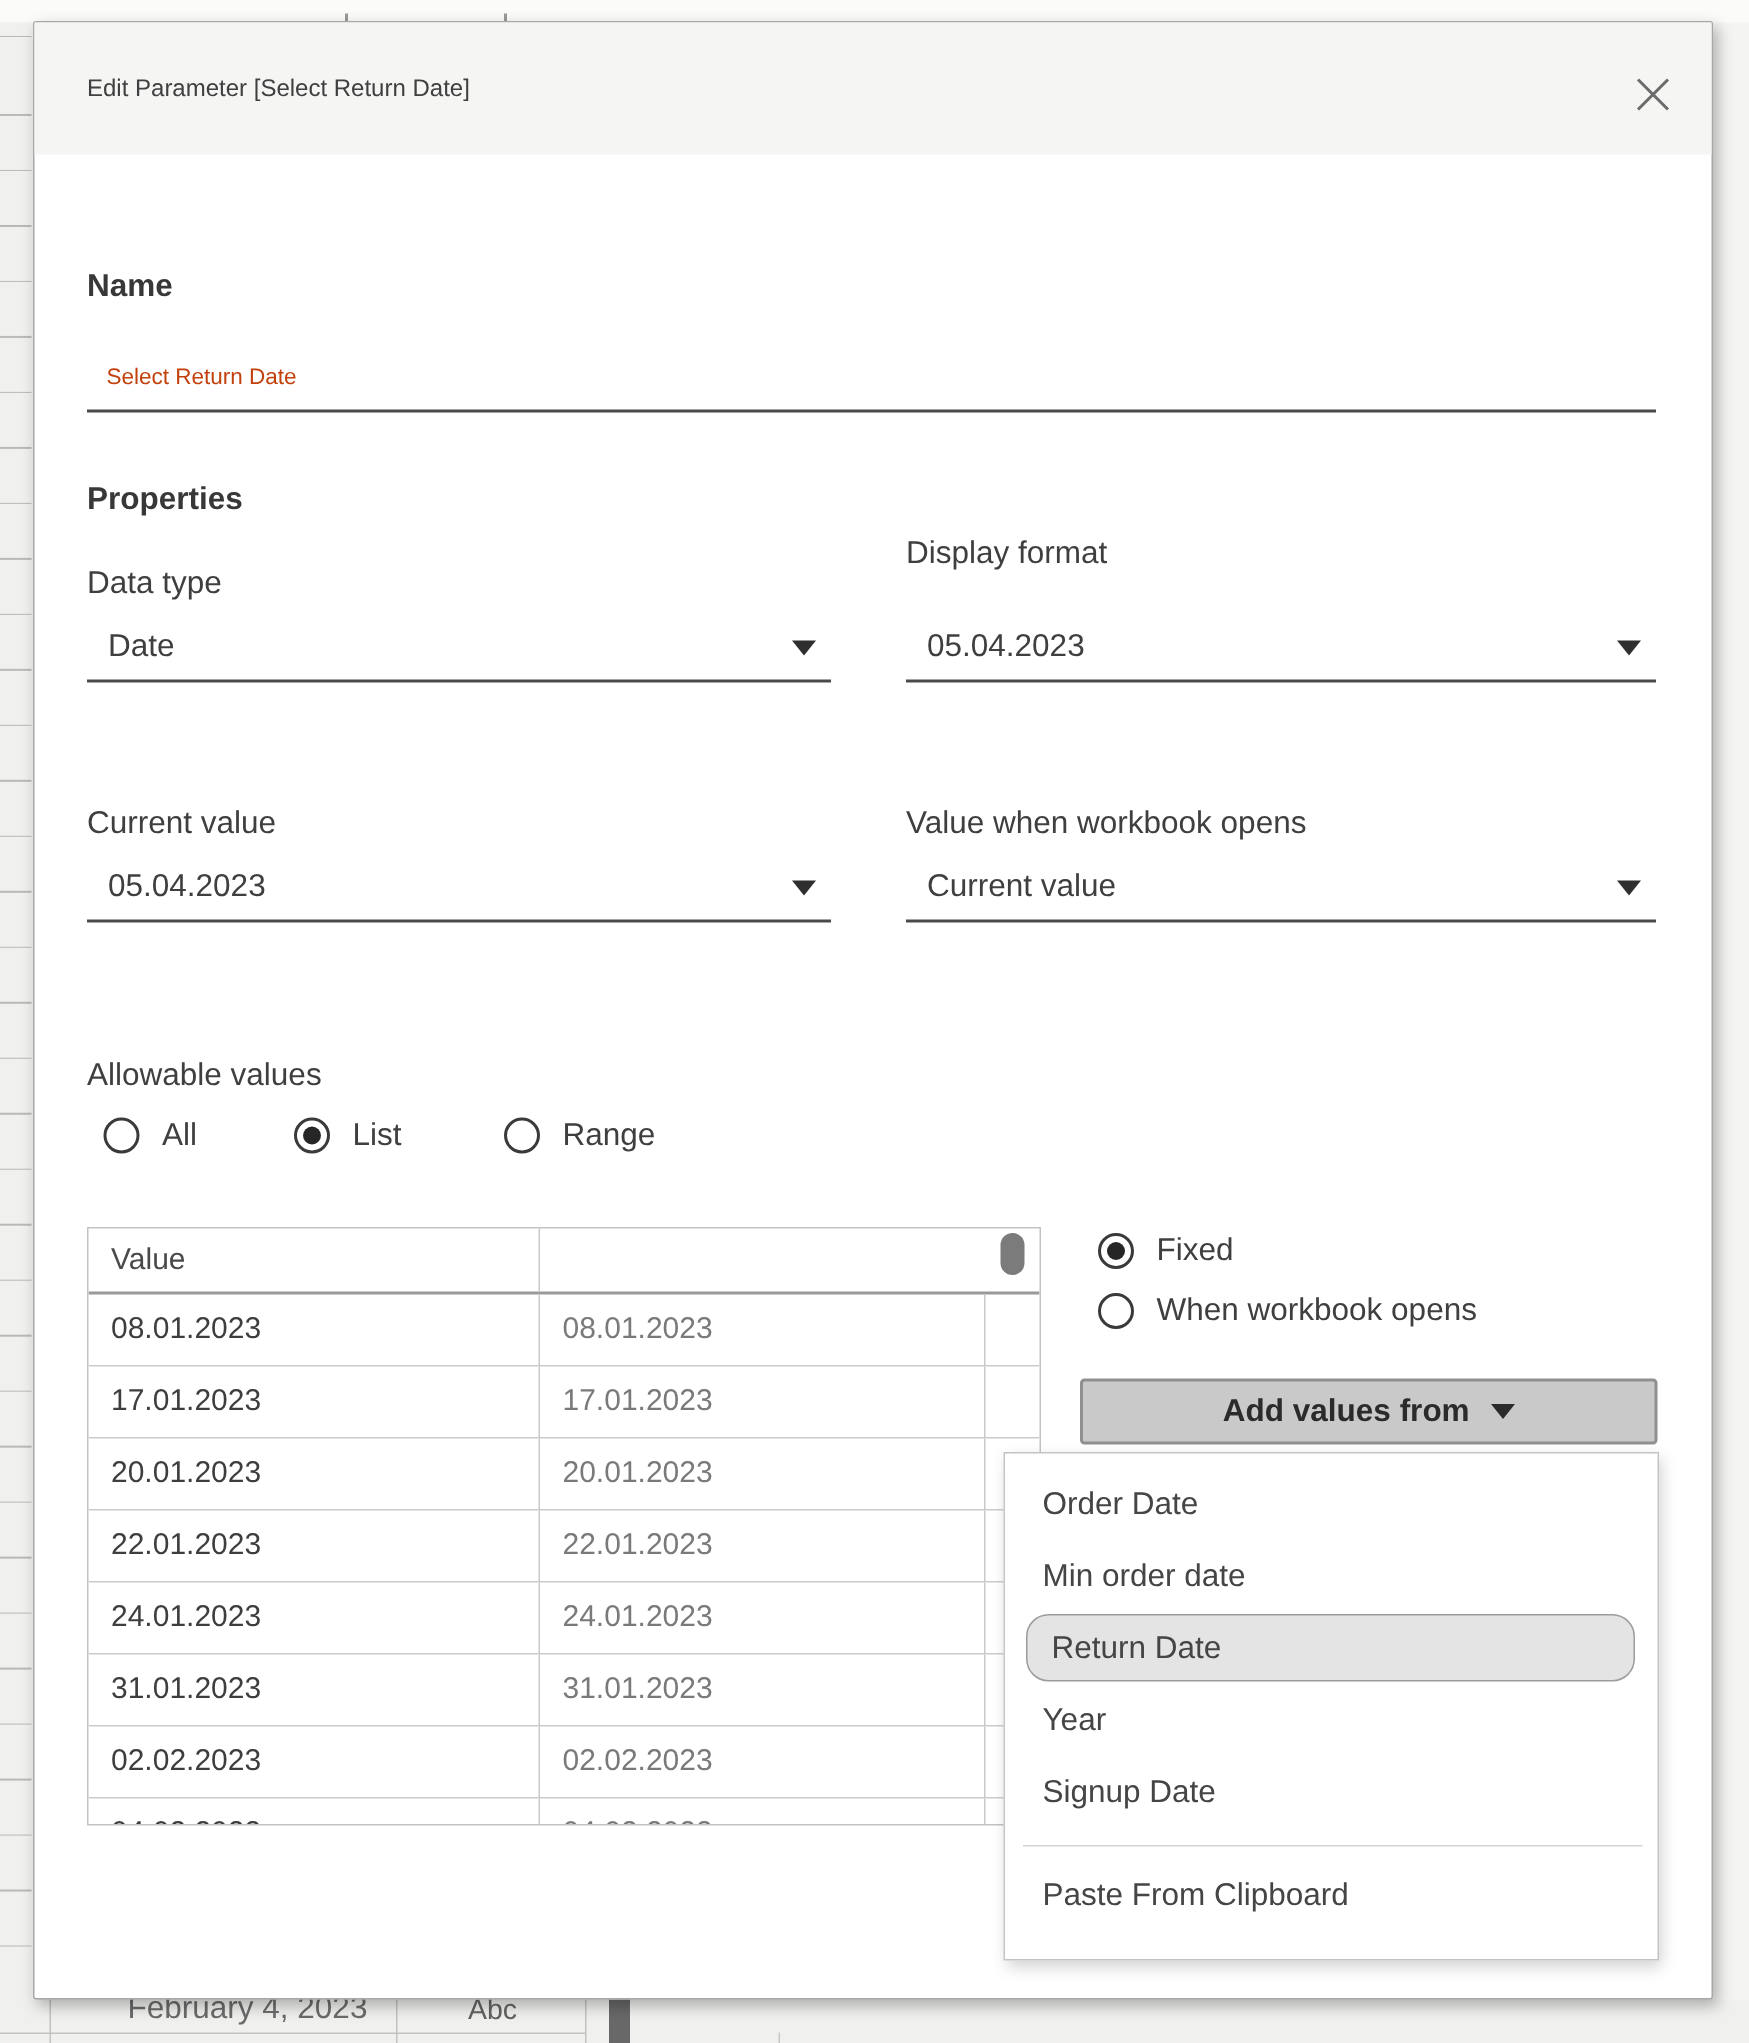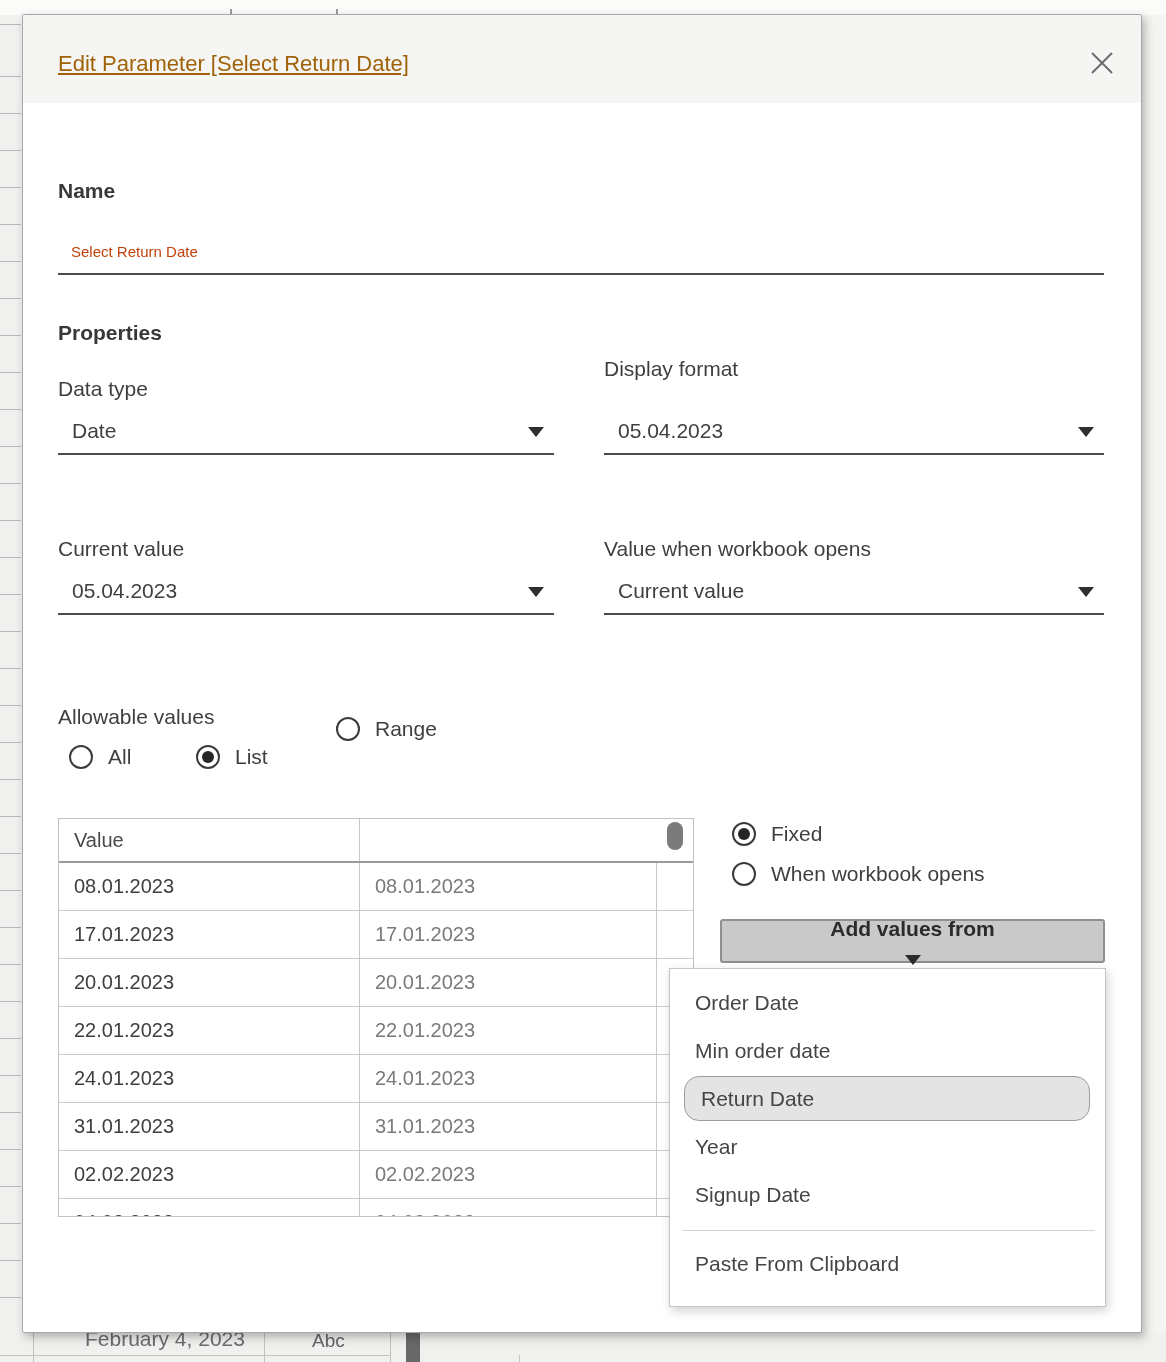--- a/index.html
+++ b/index.html
@@ -25,21 +25,21 @@
   .bg-rowline{position:absolute;left:0;top:22px;width:390px;height:1px;background:#c2c2c0;}
   .bg-vshort{position:absolute;left:519px;top:22px;width:1px;height:7px;background:#c6c6c4;}
 
   
   .dialog{
     position:absolute;left:22px;top:14px;width:1120px;height:1319px;
     background:#ffffff;border:1px solid #a8a8a8;border-radius:2px;
     box-shadow:3px 4px 10px rgba(0,0,0,.28);box-sizing:border-box;
   }
   .dlg-header{position:absolute;left:0;top:0;right:0;height:88px;background:#f5f5f4;}
-  .dlg-title{position:absolute;left:35px;top:36px;font-size:22px;color:#a16207;text-decoration:underline;}
+  .dlg-title{position:absolute;left:35px;top:36px;font-size:16px;color:#404040;}
   .close-btn{position:absolute;left:1064px;top:33px;width:30px;height:30px;cursor:pointer;
     display:flex;align-items:center;justify-content:center;}
 
   .lbl{position:absolute;font-size:21px;color:#3f3f3f;white-space:nowrap;}
   .lbl.bold{font-weight:bold;color:#383838;}
 
   .name-input{
     position:absolute;left:35px;top:216px;width:1046px;height:44px;box-sizing:border-box;
     border:none;border-bottom:2px solid #4a4a4a;background:transparent;outline:none;
     font-family:inherit;font-size:15px;color:#c2410c;padding:0 0 2px 13px;
@@ -67,21 +67,21 @@
   .cw2{width:297px;border-right:1px solid #c9c9c9;}
   .tcell.val{color:#3e3e3e;}
   .tcell.disp{color:#7a7a7a;}
   .tscroll{position:absolute;right:0;top:0;width:36px;height:100%;}
   .tthumb{position:absolute;left:10px;top:3px;width:16px;height:28px;border-radius:8px;background:#7b7b7b;}
 
   
   .add-btn{
     position:absolute;left:697px;top:904px;width:385px;height:44px;box-sizing:border-box;
     background:#c9c9c9;border:2px solid #8f8f8f;border-radius:3px;cursor:pointer;
-    display:flex;align-items:center;justify-content:center;gap:14px;flex-direction:column;
+    display:flex;align-items:center;justify-content:center;gap:14px;
   }
   .add-btn-label{font-size:21px;font-weight:bold;color:#2b2b2b;white-space:nowrap;}
   .add-btn-tri{width:0;height:0;border-left:8px solid transparent;border-right:8px solid transparent;
     border-top:10px solid #2b2b2b;}
 
   
   .menu{
     position:absolute;left:646px;top:953px;width:437px;height:339px;box-sizing:border-box;
     background:#ffffff;border:1px solid #c4c4c4;box-shadow:2px 4px 10px rgba(0,0,0,.18);
     z-index:10;padding-top:10px;
@@ -157,21 +157,21 @@
   <div class="lbl" style="left:35px;top:690px">Allowable values</div>
 
   <div class="radio-opt" style="left:46px;top:730px">
     <div class="radio-circle"></div>
     <div class="radio-label">All</div>
   </div>
   <div class="radio-opt" style="left:173px;top:730px">
     <div class="radio-circle sel"></div>
     <div class="radio-label">List</div>
   </div>
-  <div class="radio-opt" style="left:313px;top:702px">
+  <div class="radio-opt" style="left:313px;top:730px">
     <div class="radio-circle"></div>
     <div class="radio-label">Range</div>
   </div>
 
   <div class="ltable">
     <div class="thead">
       <div class="thcell cw1">Value</div>
     </div>
     <div>
         <div class="trow">

